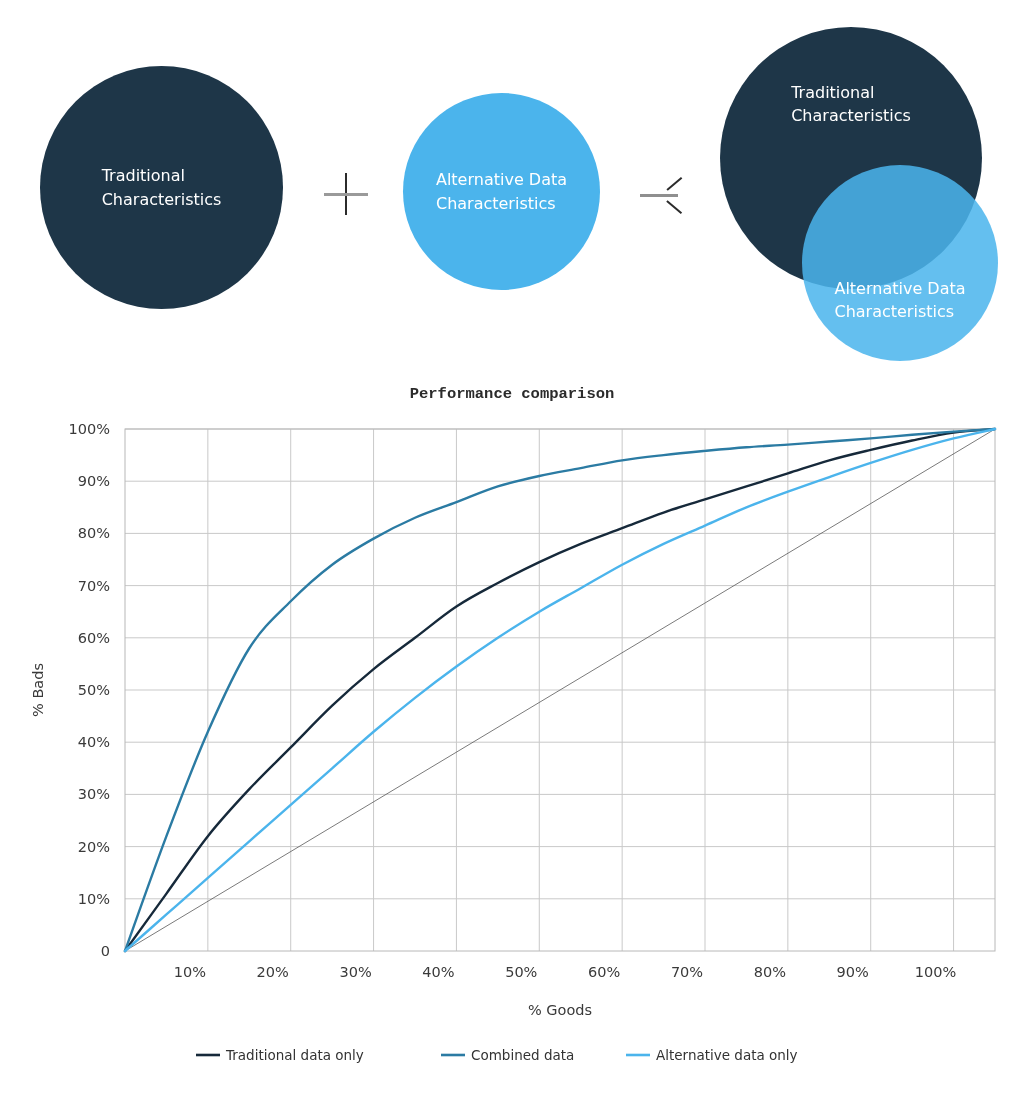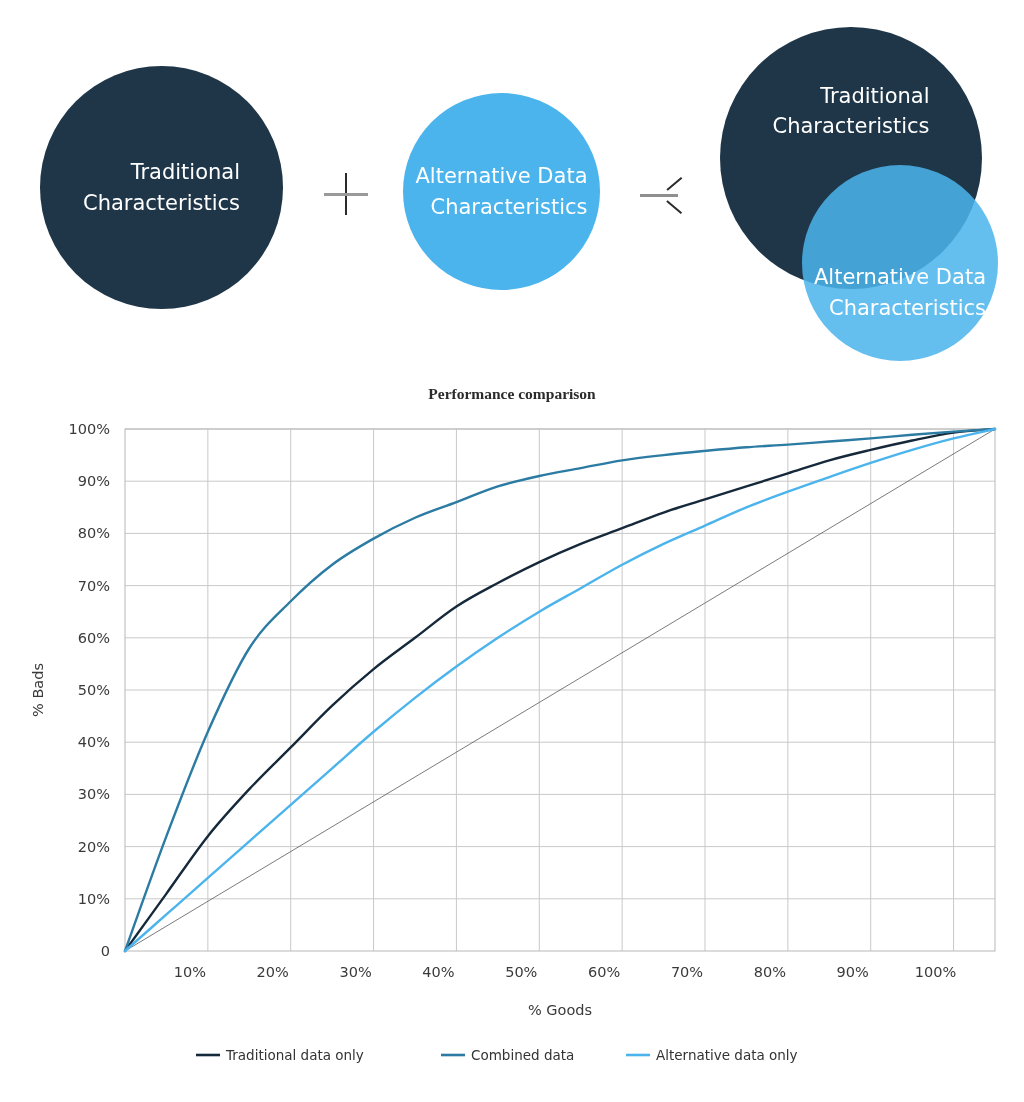--- a/index.html
+++ b/index.html
@@ -23,23 +23,23 @@
     top: 0;
     width: 1024px;
     height: 372px;
   }
   .bubble {
     position: absolute;
     border-radius: 50%;
     display: flex;
     align-items: center;
     justify-content: center;
-    text-align: right;
+    text-align: left;
     color: #ffffff;
-    font-size: 21px;
+    font-size: 16px;
     line-height: 1.45;
     box-sizing: border-box;
   }
   .bubble-label {
     display: block;
     white-space: pre-line;
     padding: 0 10px;
   }
 
   #bubble-traditional-left {
@@ -122,21 +122,21 @@
     height: 730px;
   }
   #chart-title {
     position: absolute;
     left: 0; top: 13px;
     width: 1024px;
     text-align: center;
     font-size: 15.5px;
     font-weight: bold;
     color: #2b2b2b;
-    font-family: Liberation Serif, serif;
+    font-family: Liberation Mono, monospace;
   }
   #plot-svg {
     position: absolute;
     left: 0; top: 0;
     width: 1024px;
     height: 730px;
   }
   .axis-tick-text {
     font-size: 14.5px;
     fill: #3a3a3a;

